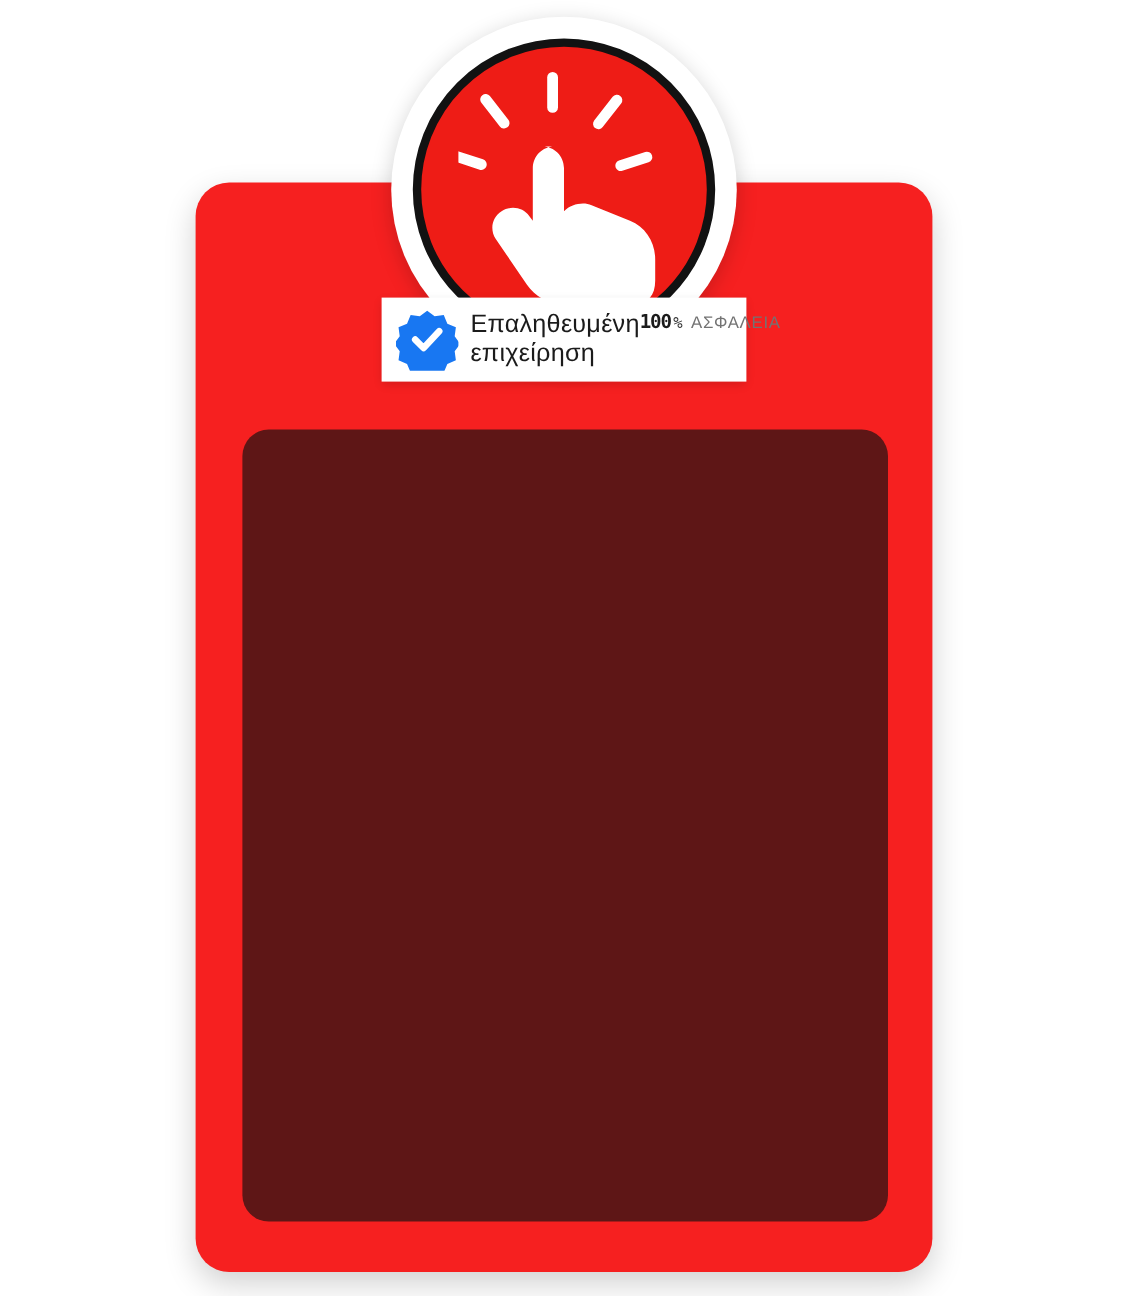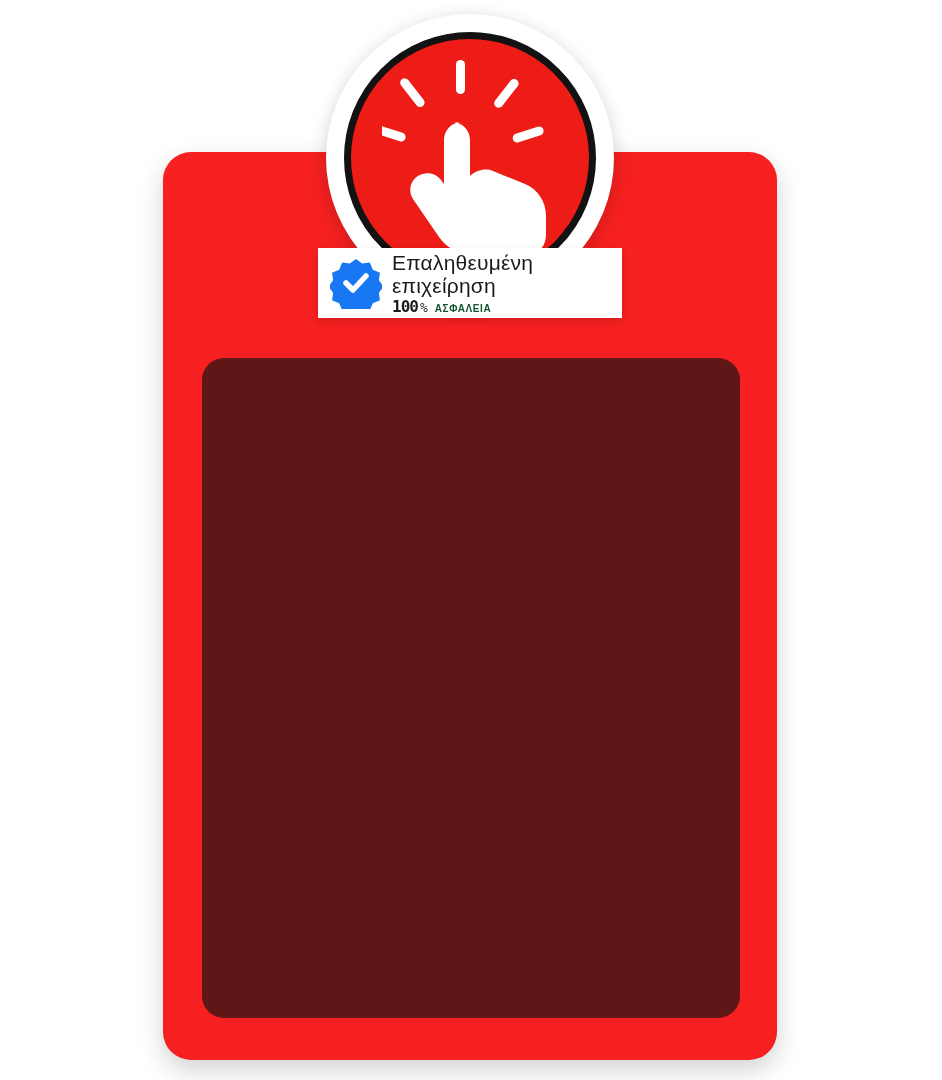--- a/index.html
+++ b/index.html
@@ -82,21 +82,20 @@
   }
   .verified .badge-icon {
     flex: 0 0 auto;
     width: 52px;
     height: 52px;
     position: relative;
   }
   .verified .badge-icon svg { width: 52px; height: 52px; display: block; }
   .verified .vtext {
     display: flex;
-    flex-direction: column;
     justify-content: flex-start;
     line-height: 1.12;
   }
   .verified .vline1 {
     font-size: 21px;
     color: #1b1b1b;
     letter-spacing: .2px;
   }
   .verified .vline2 {
     display: flex;
@@ -110,24 +109,23 @@
     color: #1b1b1b;
     letter-spacing: -1px;
   }
   .verified .pct-sym {
     font-family: "DejaVu Sans Mono", monospace;
     font-size: 13px;
     color: #333;
     margin-left: -5px;
   }
   .verified .safety {
-    font-size: 10px;
-    color: #14532d;
+    font-size: 14px;
+    color: #737373;
     letter-spacing: .6px;
-    font-weight: bold;
   }
 
   
   .dark-panel {
     position: absolute;
     left: 202px;
     top: 358px;
     width: 538px;
     height: 660px;
     background: #5e1616;

